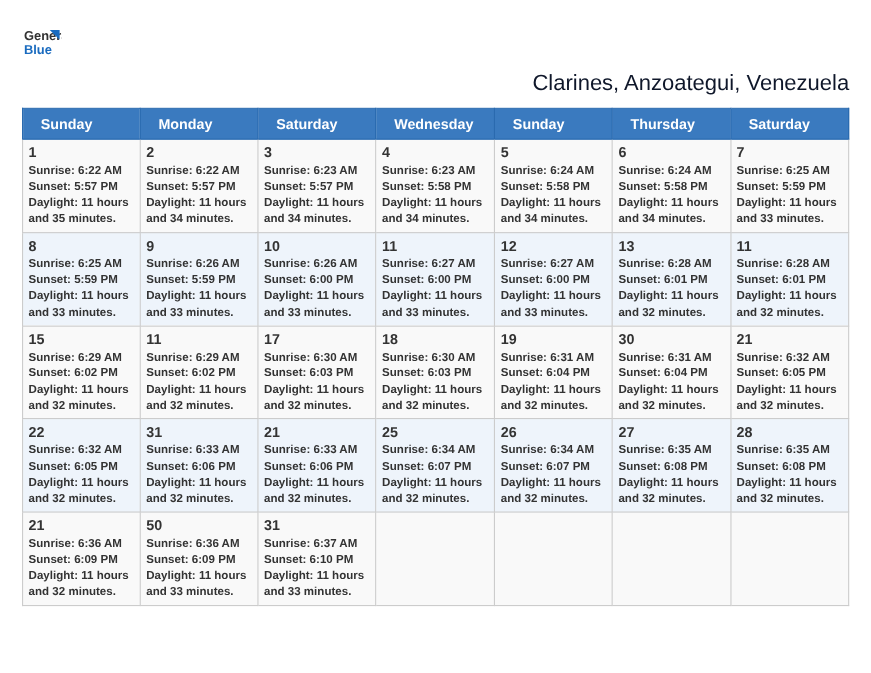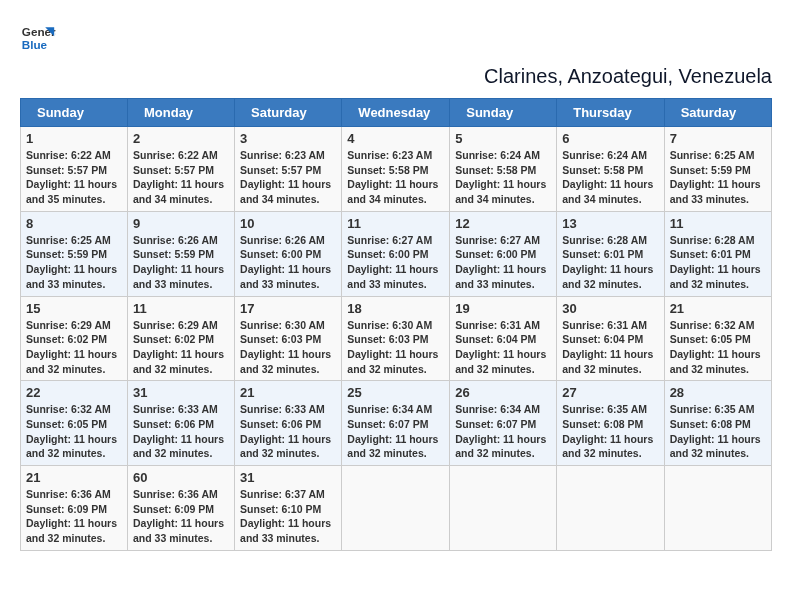--- a/index.html
+++ b/index.html
@@ -317,21 +317,21 @@
       </tr>
       <tr>
         <td>
           <span class="day-num">21</span>
           <div class="day-info" style="white-space: pre-line;">Sunrise: 6:36 AM
 Sunset: 6:09 PM
 Daylight: 11 hours
 and 32 minutes.</div>
         </td>
         <td>
-          <span class="day-num">60</span>
+          <span class="day-num">50</span>
           <div class="day-info" style="white-space: pre-line;">Sunrise: 6:36 AM
 Sunset: 6:09 PM
 Daylight: 11 hours
 and 33 minutes.</div>
         </td>
         <td>
           <span class="day-num">31</span>
           <div class="day-info" style="white-space: pre-line;">Sunrise: 6:37 AM
 Sunset: 6:10 PM
 Daylight: 11 hours

